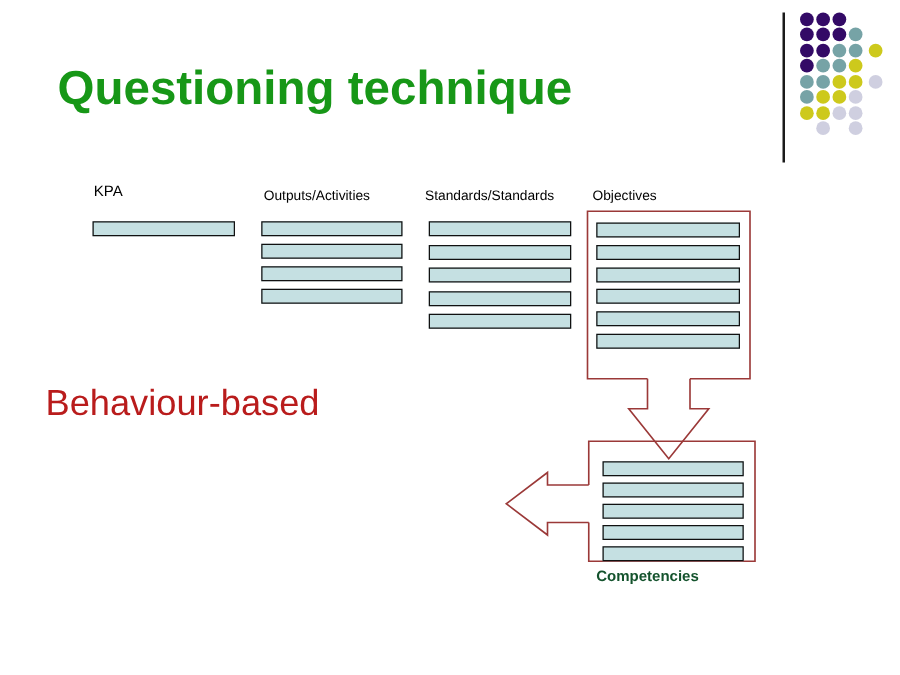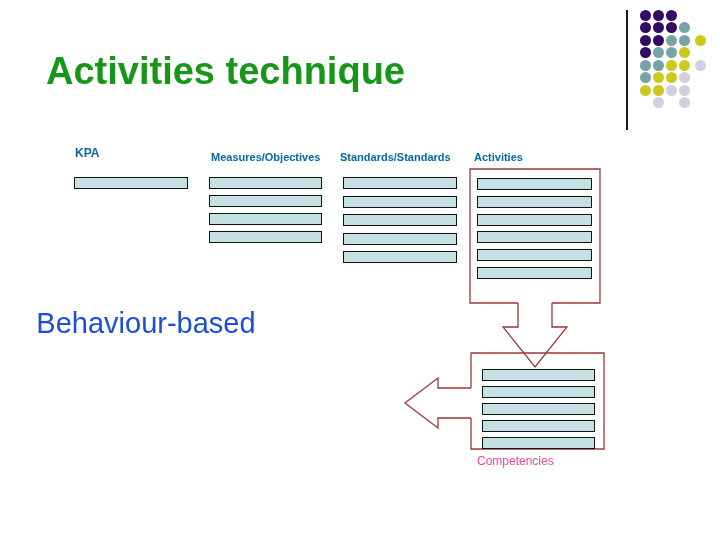--- a/index.html
+++ b/index.html
@@ -12,66 +12,66 @@
   .slide{position:relative;width:720px;height:540px;background:#ffffff;}
 
   .slide-title{
     position:absolute;left:46px;top:50px;
     font-size:38px;font-weight:bold;letter-spacing:0px;
     white-space:nowrap;
   }
 
   .col-header{
     position:absolute;
-    font-size:11px;font-weight:bold;color:#0369a1;
+    font-size:11px;font-weight:normal;color:#000000;
     white-space:nowrap;
   }
   #hdr-kpa{left:75px;top:146px;font-size:12px;}
   #hdr-outputs{left:211px;top:151px;}
   #hdr-standards{left:340px;top:151px;}
   #hdr-activities{left:474px;top:151px;}
 
   .bar{
     position:absolute;
     height:10px;
     border:1px solid #111111;
   }
 
   .overlay{position:absolute;left:0;top:0;width:720px;height:540px;}
 
   .interviewing-label{
     position:absolute;left:33px;top:307px;width:226px;
-    font-size:29px;line-height:33px;color:#1d4ed8;
+    font-size:29px;line-height:33px;color:#b91c1c;
     text-align:center;font-weight:normal;
   }
   .questions-label{
     position:absolute;left:228px;top:393px;width:172px;
     font-size:12px;font-weight:bold;color:#1a1a1a;
     text-align:right;white-space:nowrap;
   }
   .competencies-label{
     position:absolute;left:477px;top:454px;
-    font-size:12px;font-weight:normal;color:#ec4899;
+    font-size:12px;font-weight:bold;color:#14532d;
     white-space:nowrap;
   }
 
   .divider-line{
     position:absolute;left:626px;top:10px;width:2px;height:120px;
     background:#1a1a1a;
   }
   .dot{
     position:absolute;width:11px;height:11px;border-radius:50%;
   }
 </style>
 </head>
 <body>
 
 <div class="slide">
 
-  <div class="slide-title" style="color: rgb(23, 151, 23);">Activities technique</div>
+  <div class="slide-title" style="color: rgb(23, 151, 23);">Questioning technique</div>
 
   <div class="divider-line"></div>
   <div id="dots">
       <div class="dot" style="left: 640px; top: 9.5px; background: rgb(51, 10, 102);"></div>
       <div class="dot" style="left: 653px; top: 9.5px; background: rgb(51, 10, 102);"></div>
       <div class="dot" style="left: 666px; top: 9.5px; background: rgb(51, 10, 102);"></div>
       <div class="dot" style="left: 640px; top: 22px; background: rgb(51, 10, 102);"></div>
       <div class="dot" style="left: 653px; top: 22px; background: rgb(51, 10, 102);"></div>
       <div class="dot" style="left: 666px; top: 22px; background: rgb(51, 10, 102);"></div>
       <div class="dot" style="left: 679px; top: 22px; background: rgb(118, 163, 166);"></div>
@@ -95,23 +95,23 @@
       <div class="dot" style="left: 679px; top: 72px; background: rgb(207, 207, 224);"></div>
       <div class="dot" style="left: 640px; top: 84.5px; background: rgb(205, 201, 28);"></div>
       <div class="dot" style="left: 653px; top: 84.5px; background: rgb(205, 201, 28);"></div>
       <div class="dot" style="left: 666px; top: 84.5px; background: rgb(207, 207, 224);"></div>
       <div class="dot" style="left: 679px; top: 84.5px; background: rgb(207, 207, 224);"></div>
       <div class="dot" style="left: 653px; top: 97px; background: rgb(207, 207, 224);"></div>
       <div class="dot" style="left: 679px; top: 97px; background: rgb(207, 207, 224);"></div>
     </div>
 
   <div class="col-header" id="hdr-kpa">KPA</div>
-  <div class="col-header" id="hdr-outputs">Measures/Objectives</div>
+  <div class="col-header" id="hdr-outputs">Outputs/Activities</div>
   <div class="col-header" id="hdr-standards">Standards/Standards</div>
-  <div class="col-header" id="hdr-activities">Activities</div>
+  <div class="col-header" id="hdr-activities">Objectives</div>
 
   <svg class="overlay" viewBox="0 0 720 540">
     <path id="p-activities-box" d="M518 303 L470 303 L470 169 L600 169 L600 303 L552 303" fill="none" stroke-width="1.3" stroke="#9B3938"></path>
     <path id="p-down-arrow" d="M518 303 L518 327 L503 327 L535 367 L567 327 L552 327 L552 303" fill="none" stroke-width="1.3" stroke="#9B3938"></path>
     <path id="p-competencies-box" d="M471 388 L471 353 L604 353 L604 449 L471 449 L471 418" fill="none" stroke-width="1.3" stroke="#9B3938"></path>
     <path id="p-left-arrow" d="M471 388 L438 388 L438 378 L405 403 L438 428 L438 418 L471 418" fill="none" stroke-width="1.3" stroke="#9B3938"></path>
   </svg>
 
   <div id="bars">
       <div class="bar" style="left: 74px; top: 177px; width: 112px; background: rgb(197, 224, 226); border-color: rgb(17, 17, 17);"></div>

